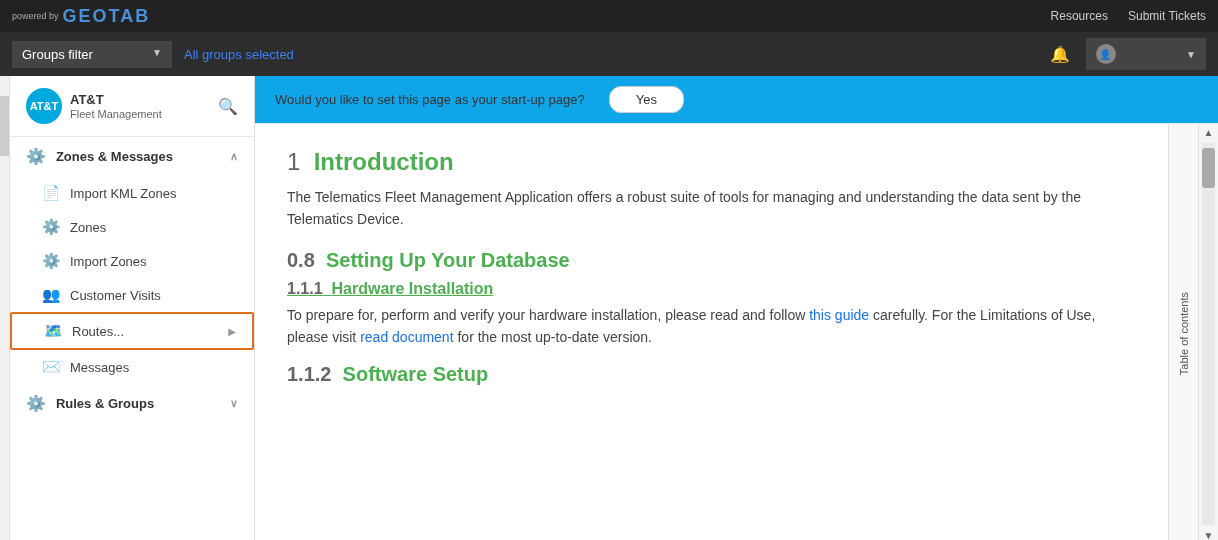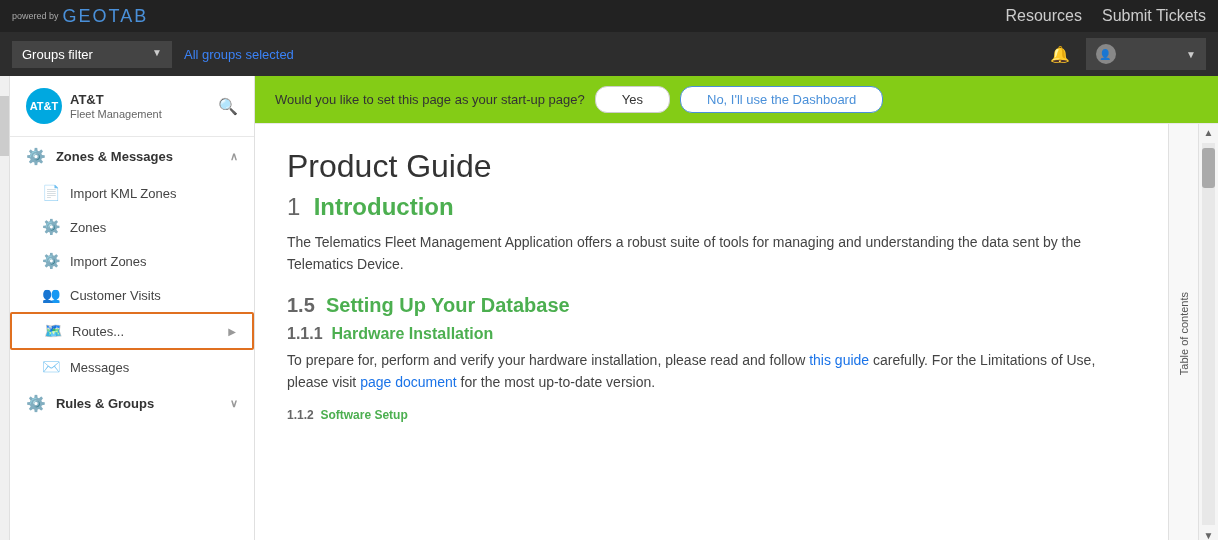--- a/index.html
+++ b/index.html
@@ -20,21 +20,21 @@
       align-items: center;
       gap: 4px;
     }
     .top-bar-nav {
       display: flex;
       align-items: center;
       gap: 20px;
     }
     .top-bar-nav a {
       color: #ccc;
-      font-size: 16px;
+      font-size: 12px;
       text-decoration: none;
     }
 
     
     .filter-bar {
       background: #2d2d2d;
       height: 44px;
       display: flex;
       align-items: center;
       padding: 0 12px;
@@ -165,26 +165,26 @@
     
     .content-area {
       flex: 1;
       background: #fff;
       display: flex;
       flex-direction: column;
       overflow: hidden;
     }
 
     .startup-bar {
-      background: #84cc16;
+      background: #0ea5e9;
       border-bottom: 1px solid #e8e8e8;
       padding: 10px 20px;
       display: flex;
       align-items: center;
-      gap: 10px;
+      gap: 24px;
       font-size: 13px;
       color: #333;
     }
     .startup-bar-btn {
       padding: 5px 26px;
       border: 1px solid #ccc;
       background: #fff;
       font-size: 13px;
       cursor: pointer;
       border-radius: 12px;
@@ -231,31 +231,32 @@
     }
     .section-heading-1-1 {
       font-size: 20px;
       color: #4caf50;
       margin-bottom: 8px;
     }
     .section-heading-1-1-1 {
       font-size: 16px;
       color: #4caf50;
       margin-bottom: 6px;
+      text-decoration: underline;
     }
     .section-heading-1-1-1 .num { color: #666; }
     .section-body {
       font-size: 14px;
       color: #444;
       line-height: 1.6;
       margin-bottom: 14px;
     }
     .section-body a { color: #1a73e8; text-decoration: none; }
     .section-heading-1-1-2 {
-      font-size: 12px;
+      font-size: 20px;
       color: #4caf50;
       margin-bottom: 17px;
     }
 
     
     .content-right-panel {
       display: flex;
       flex-direction: column;
       width: 20px;
       background: #f5f5f5;
@@ -298,21 +299,21 @@
       top: 20px;
     }
   </style>
 </head>
 <body>
 
 <div class="top-bar">
   <div class="top-bar-logo">
     <span style="color:#aaa;font-size:9px;line-height:1.2;text-align:right;">powered
 by</span>
-    <span style="color:#4a90d9;font-size:18px;font-weight:normal;letter-spacing:2px;">GEOTAB</span>
+    <span style="color:#4a90d9;font-size:18px;font-weight:bold;letter-spacing:2px;">GEOTAB</span>
   </div>
   <div class="top-bar-nav">
     <a href="#">Resources</a>
     <a href="#">Submit Tickets</a>
   </div>
 </div>
 
 <div class="filter-bar">
   <button class="groups-filter-btn">
     <span>Groups filter</span>
@@ -393,50 +394,48 @@
       </div>
 
     </div>
   </div>
 
   <div class="content-area">
 
     <div class="startup-bar">
       <span>Would you like to set this page as your start-up page?</span>
       <button class="startup-bar-btn">Yes</button>
-      <button class="startup-bar-btn no-btn">No, I'll use the Dashboard</button>
     </div>
 
     <div style="display:flex;flex:1;overflow:hidden;">
       <div class="content-scroll" style="position:relative;">
 
-        <h1 class="product-guide-title">Product Guide</h1>
 
 
         <h2 class="section-heading-1">
           <span class="section-num">1</span>
           &nbsp;<span>Introduction</span>
         </h2>
         <p class="section-intro">The Telematics Fleet Management Application offers a robust suite of tools for managing and understanding the data sent by the Telematics Device.</p>
 
         <h3 class="section-heading-1-1">
-          <span style="color:#666;">1.5</span>
+          <span style="color:#666;">0.8</span>
           &nbsp;<span>Setting Up Your Database</span>
         </h3>
 
         <h4 class="section-heading-1-1-1">
           <span class="num" style="color:#666;">1.1.1</span>
           &nbsp;<span>Hardware Installation</span>
         </h4>
         <p class="section-body">
           <span>To prepare for, perform and verify your hardware installation, please read and follow </span>
           <a href="#">this guide</a>
           <span> carefully.
 For the Limitations of Use, please visit </span>
-          <a href="#">page document</a>
+          <a href="#">read document</a>
           <span> for the most up-to-date version.</span>
         </p>
 
         <h4 class="section-heading-1-1-2">
           <span style="color:#666;">1.1.2</span>
           &nbsp;<span>Software Setup</span>
         </h4>
 
       </div>
 

